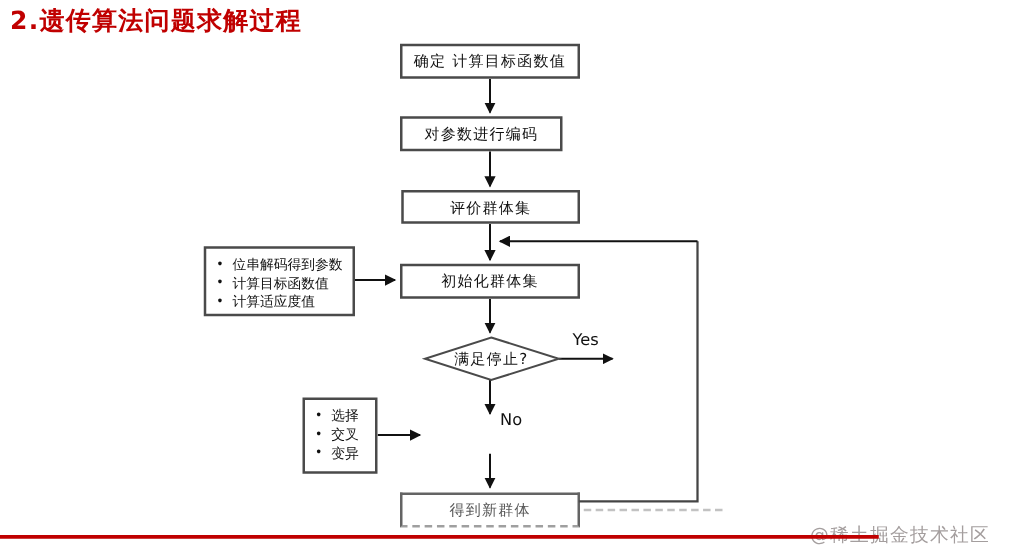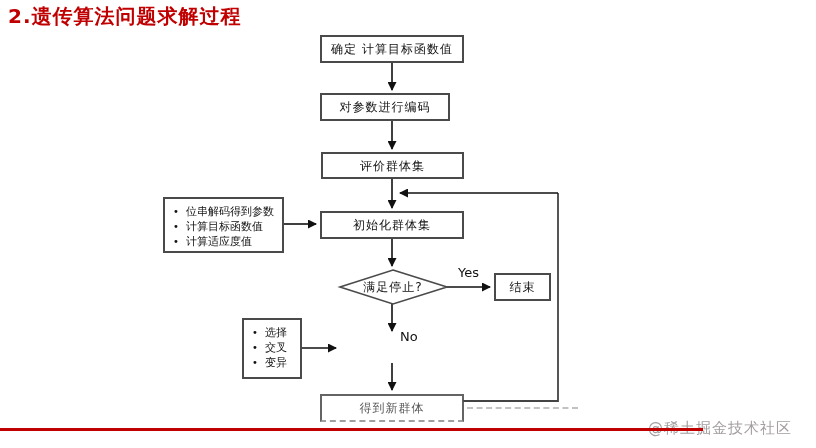--- a/index.html
+++ b/index.html
@@ -127,21 +127,20 @@
     <line x1="558" y1="193" x2="400" y2="193" stroke="#111" stroke-width="1.6" marker-end="url(#ah)"></line>
 
     <polygon points="393,270 447,287 393,304 340,287" fill="#ffffff" stroke="#4a4a4a" stroke-width="1.6"></polygon>
   </svg>
 
   <div class="node node-determine">确定 计算目标函数值</div>
   <div class="node node-encode">对参数进行编码</div>
   <div class="node node-init">评价群体集</div>
   <div class="node node-evaluate">初始化群体集</div>
   <div class="decision-label">满足停止?</div>
-  <div class="node node-end">结束</div>
   <div class="node node-newpop">得到新群体</div>
 
   <div class="edge-label edge-label-yes">Yes</div>
   <div class="edge-label edge-label-no">No</div>
 
   <div class="note-box note-evaluate">
     <ul>
       <li>
         <span class="bullet">•</span>
         <span>位串解码得到参数</span>

